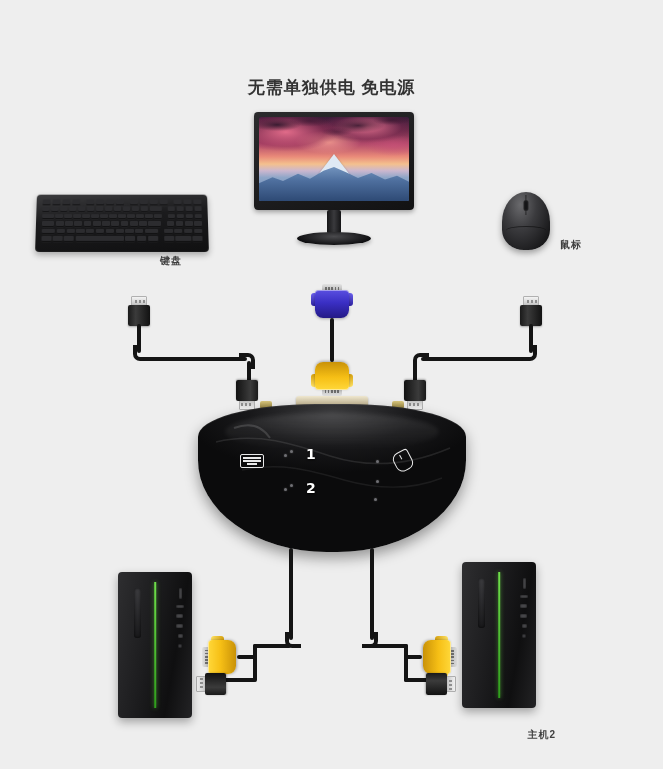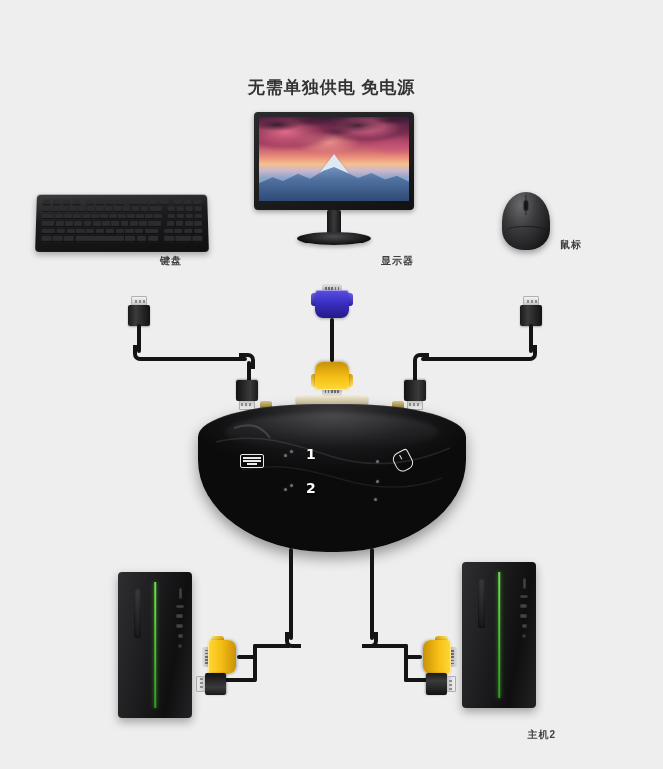--- a/index.html
+++ b/index.html
@@ -313,21 +313,20 @@
         <div class="cloudband"></div>
         <div class="range2"></div>
         <div class="peak2"></div>
         <div class="peak"></div>
         <div class="range"></div>
       </div>
     </div>
     <div class="mon-neck"></div>
     <div class="mon-base"></div>
   </div>
-  <div class="abs caption" style="left:254px;top:254px;width:160px;">显示器</div>
 
   <div class="abs kb">
     <div class="kb-row">
       <span class="key"></span>
         <span class="key"></span>
         <span class="key"></span>
         <span class="key"></span>
       <span class="key gap"></span>
       <span class="key"></span>
         <span class="key"></span>

